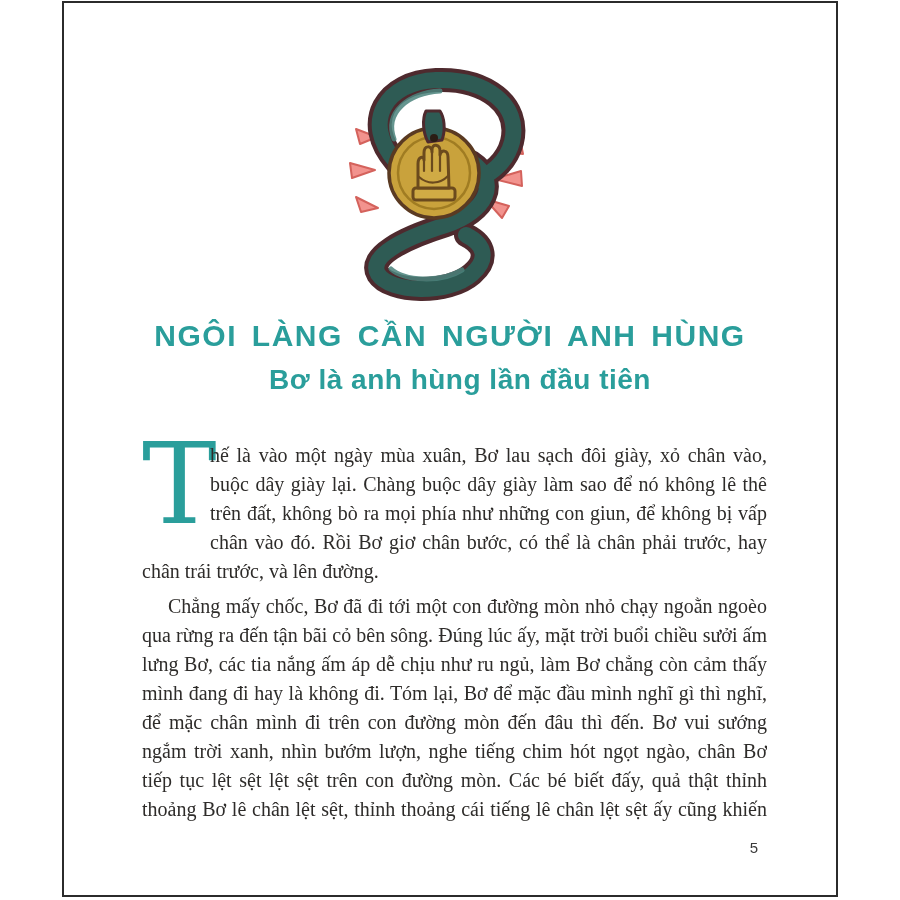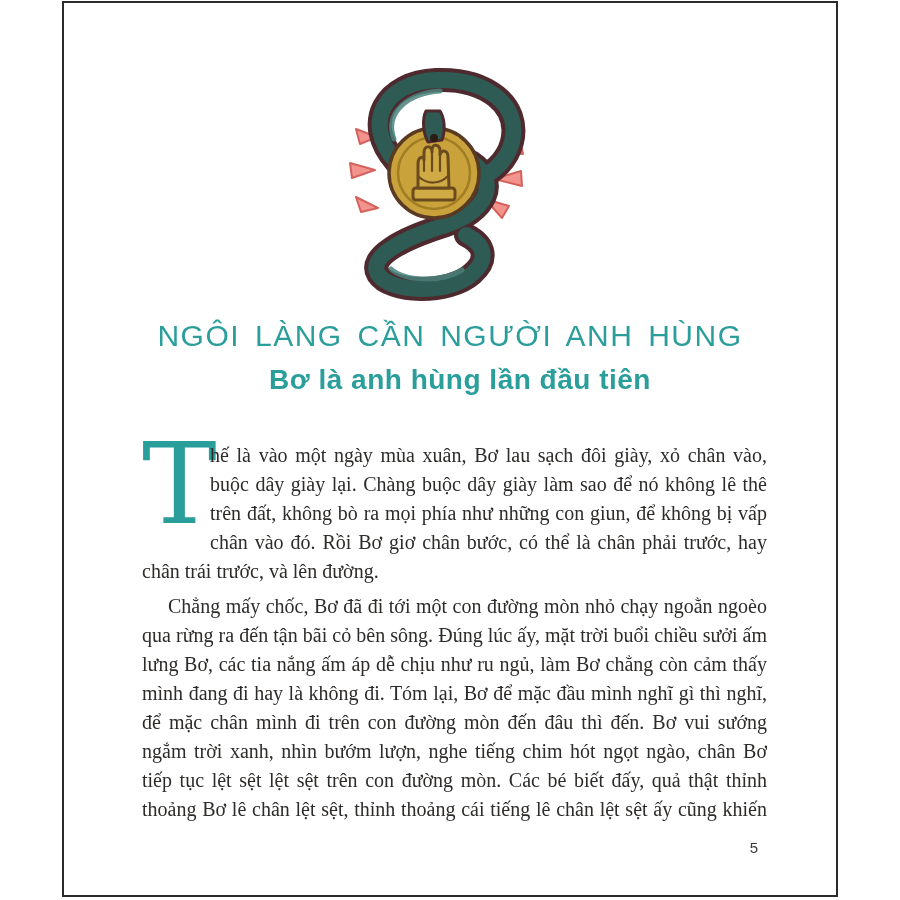--- a/index.html
+++ b/index.html
@@ -23,21 +23,21 @@
   .ribbon-hl{fill:none; stroke:var(--ribbon-highlight); stroke-width:5; stroke-linecap:round; opacity:.85;}
   .spark{fill:var(--spark); stroke:var(--spark-outline); stroke-width:2; stroke-linejoin:round;}
   .medal-outer{fill:var(--medal-gold); stroke:var(--medal-outline); stroke-width:3.5;}
   .medal-inner{fill:none; stroke:var(--medal-rim); stroke-width:2.5;}
   .strap{fill:var(--ribbon); stroke:var(--ribbon-outline); stroke-width:3; stroke-linejoin:round;}
   .medal-hole{fill:#2b1d14;}
   .fist{fill:var(--fist-fill); stroke:var(--fist-outline); stroke-width:3; stroke-linejoin:round; stroke-linecap:round;}
   .fist-line{fill:none; stroke:var(--fist-outline); stroke-width:2.2; stroke-linecap:round;}
   .chapter-title{
     position:absolute; left:0; top:316px; width:100%; text-align:center;
-    font-family:"Liberation Sans", sans-serif; font-weight:400;
+    font-family:"Liberation Sans", sans-serif; font-weight:700;
     font-size:30px; letter-spacing:1.5px; word-spacing:5px;
     color:var(--accent); white-space:nowrap;
   }
   .chapter-subtitle{
     position:absolute; left:0; top:361px; width:100%; text-align:center;
     font-family:"Liberation Sans", sans-serif; font-weight:700;
     font-size:28px; letter-spacing:.5px; color:var(--accent); white-space:nowrap;padding-left:20px;
   }
   .body-text{
     position:absolute; left:78px; top:438px; width:625px; height:380px;

